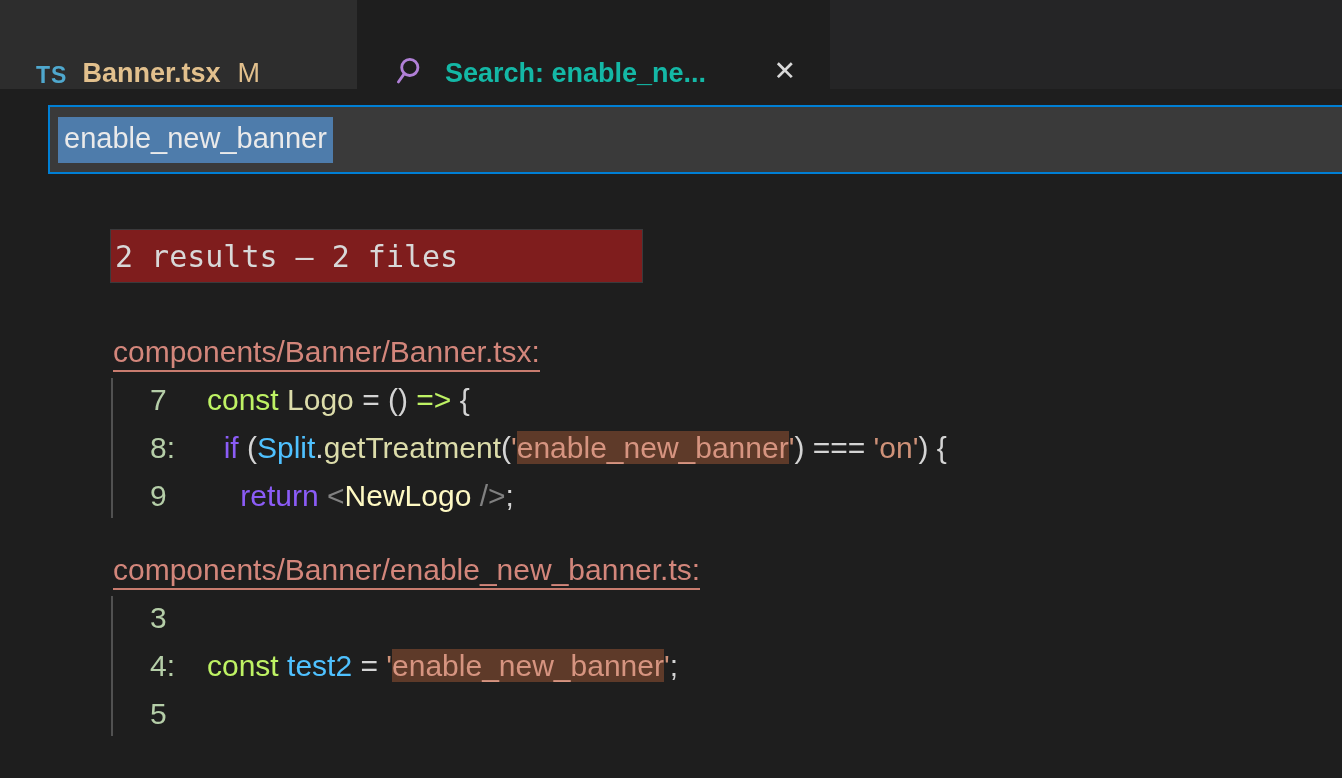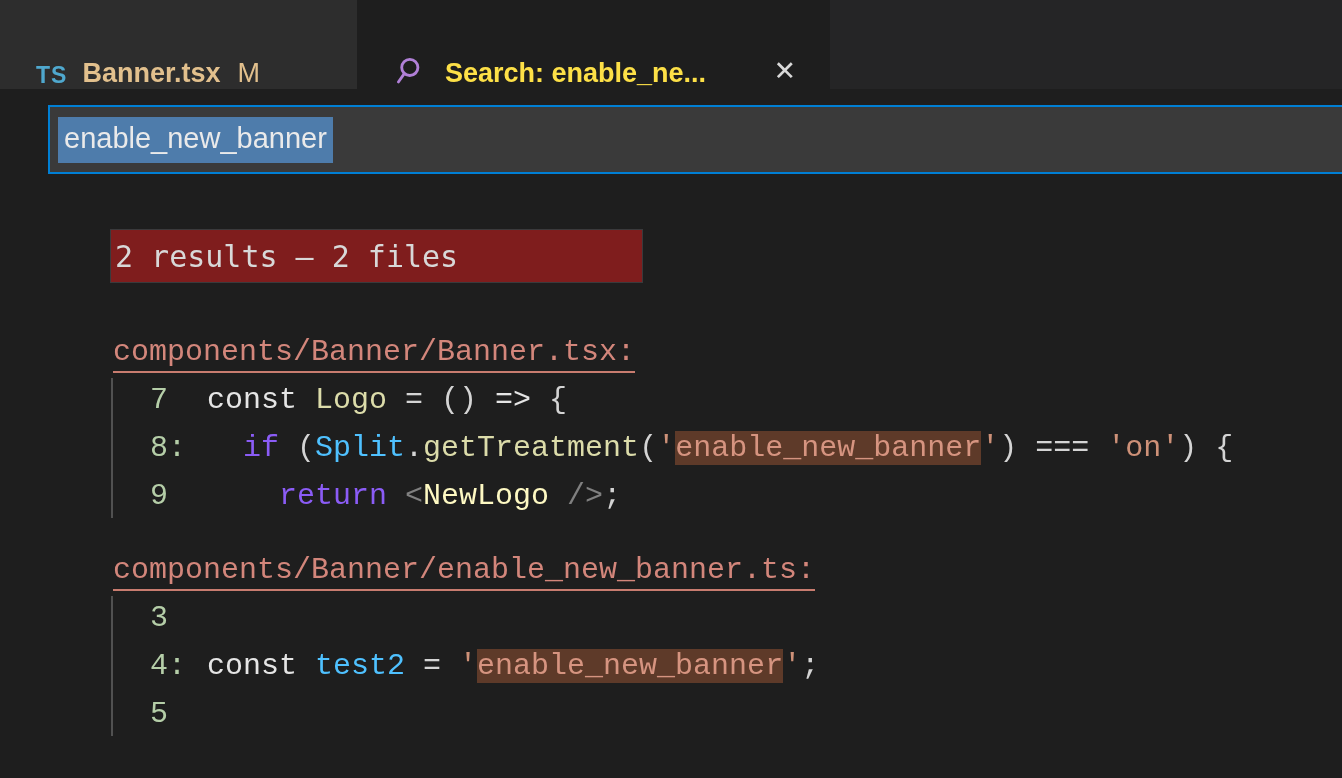--- a/index.html
+++ b/index.html
@@ -8,21 +8,21 @@
     background:#1e1e1e; font-family:"Liberation Sans", sans-serif;
   }
   
   .tabbar { position:absolute; top:0; left:0; right:0; height:89px; background:#252526; display:flex; }
   .tab { height:100%; display:flex; align-items:flex-end; box-sizing:border-box; cursor:pointer; }
   .tab-file { width:357px; background:#2d2d2d; padding-left:36px; }
   .tab-search { width:473px; background:#1e1e1e; padding-left:36px; padding-right:30px; }
   .ts-icon { font-weight:bold; font-size:23px; color:#4fa8ce; letter-spacing:1px; }
   .tab-label { font-size:27px; margin-left:15px;font-weight:bold; }
   .tab-file .tab-label { color:#e2c08d; }
-  .tab-search .tab-label { color:#fde047; margin-left:16px; }
+  .tab-search .tab-label { color:#14b8a6; margin-left:16px; }
   .mod-badge { font-size:27px; color:#e2c08d; margin-left:17px; }
   .search-glyph { width:36px; height:36px; flex:0 0 auto; }
   .close-btn { margin-left:auto; font-size:27px; color:#d9d9d9; line-height:1; padding:4px; }
   
   .query-box {
     position:absolute; left:48px; top:105px; right:-6px; height:69px;
     background:#3a3a3a; border:2px solid #007fd4; box-sizing:border-box;
     display:flex; align-items:center;
   }
   .query-selection {
@@ -30,32 +30,32 @@
     font-size:29px; padding:5px 6px 8px 6px;
   }
   .summary-box {
     position:absolute; left:110px; top:229px; width:533px; height:54px;
     background:#7f1d1d; border:1px solid #3a3a3c; box-sizing:border-box;
     display:flex; align-items:center; padding-left:4px;
     font-family:"DejaVu Sans Mono", monospace; font-size:30px; color:#d8d8d8;
   }
   .results {
     position:absolute; left:113px; top:328px;
-    font-family:Liberation Mono, monospace; font-size:30px; line-height:48px;
+    font-family:Liberation Sans, sans-serif; font-size:30px; line-height:48px;
     white-space:pre;
   }
   .file-block { position:relative; margin-top:26px; }
   .file-block:first-child { margin-top:0; }
   .file-heading { height:48px; cursor:pointer; }
   .file-heading > span { color:#d3867b; border-bottom:2px solid #c87c6f; padding-bottom:2px; }
   .guide { position:absolute; left:-2px; top:50px; bottom:2px; width:2px; background:#515151; }
   .code-line { height:48px; display:flex; padding-left:37px; cursor:pointer; }
   .line-num { display:inline-block; width:57px; color:#b5cea8; flex:0 0 auto; }
   
-  .tok-kw   { color:#e5e5e5; }
+  .tok-kw   { color:#bef264; }
   .tok-ctrl { color:#8b5cf6; }
   .tok-fn   { color:#dcdcaa;margin-top:30px; }
   .tok-var  { color:#4fc1ff;text-align:center; }
   .tok-type { color:#fef9c3; }
   .tok-str  { color:#ce9178; }
   .tok-ang  { color:#808080; }
   .tok-pl   { color:#d4d4d4; }
   .tok-match { color:#d69480; background:#5e3a29; }
 </style>
 </head>

